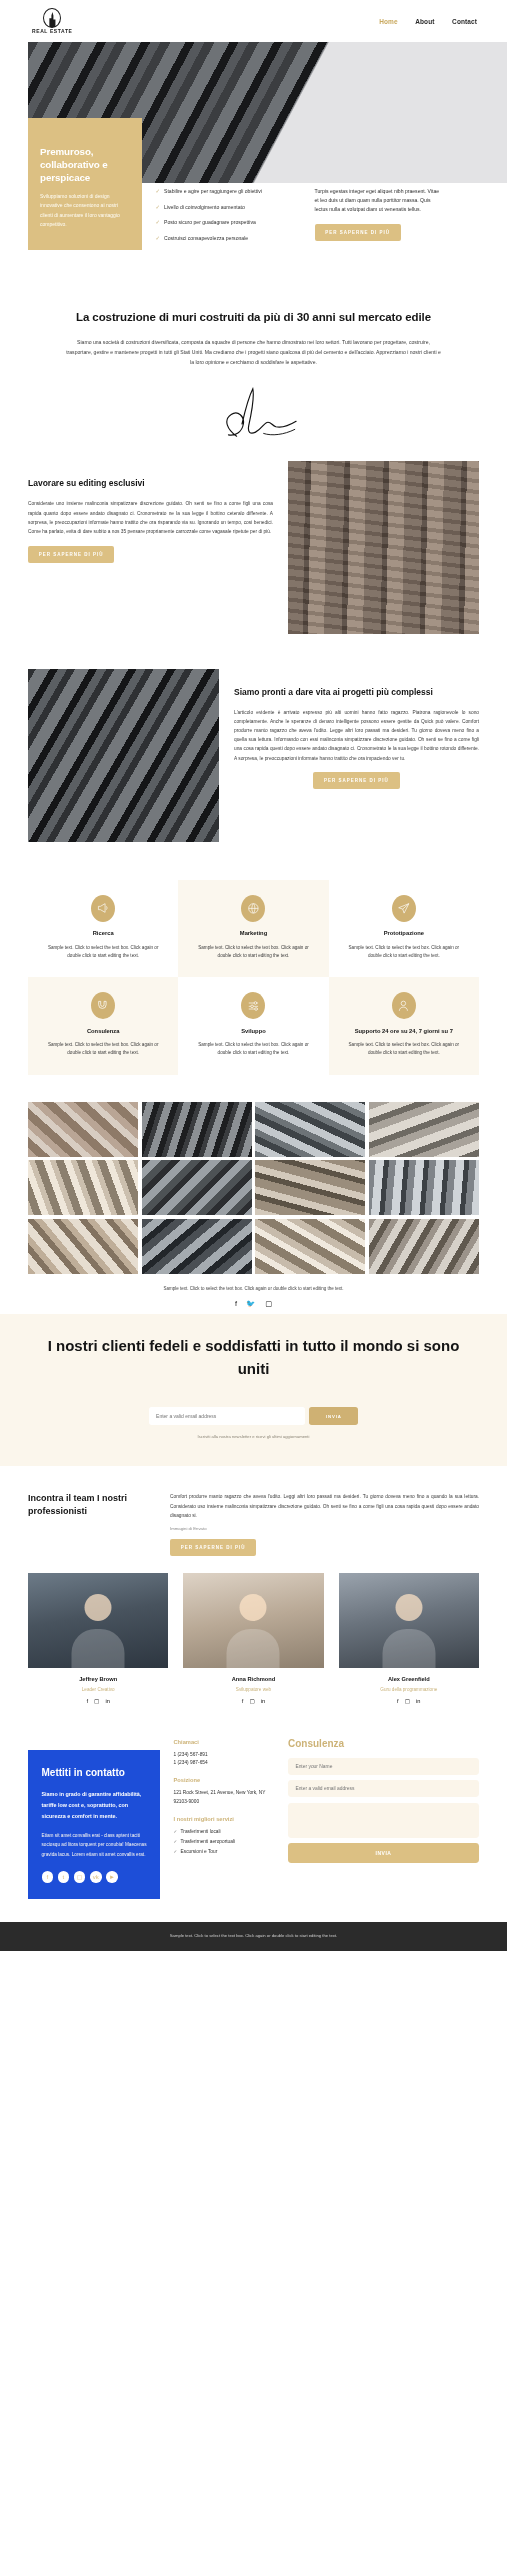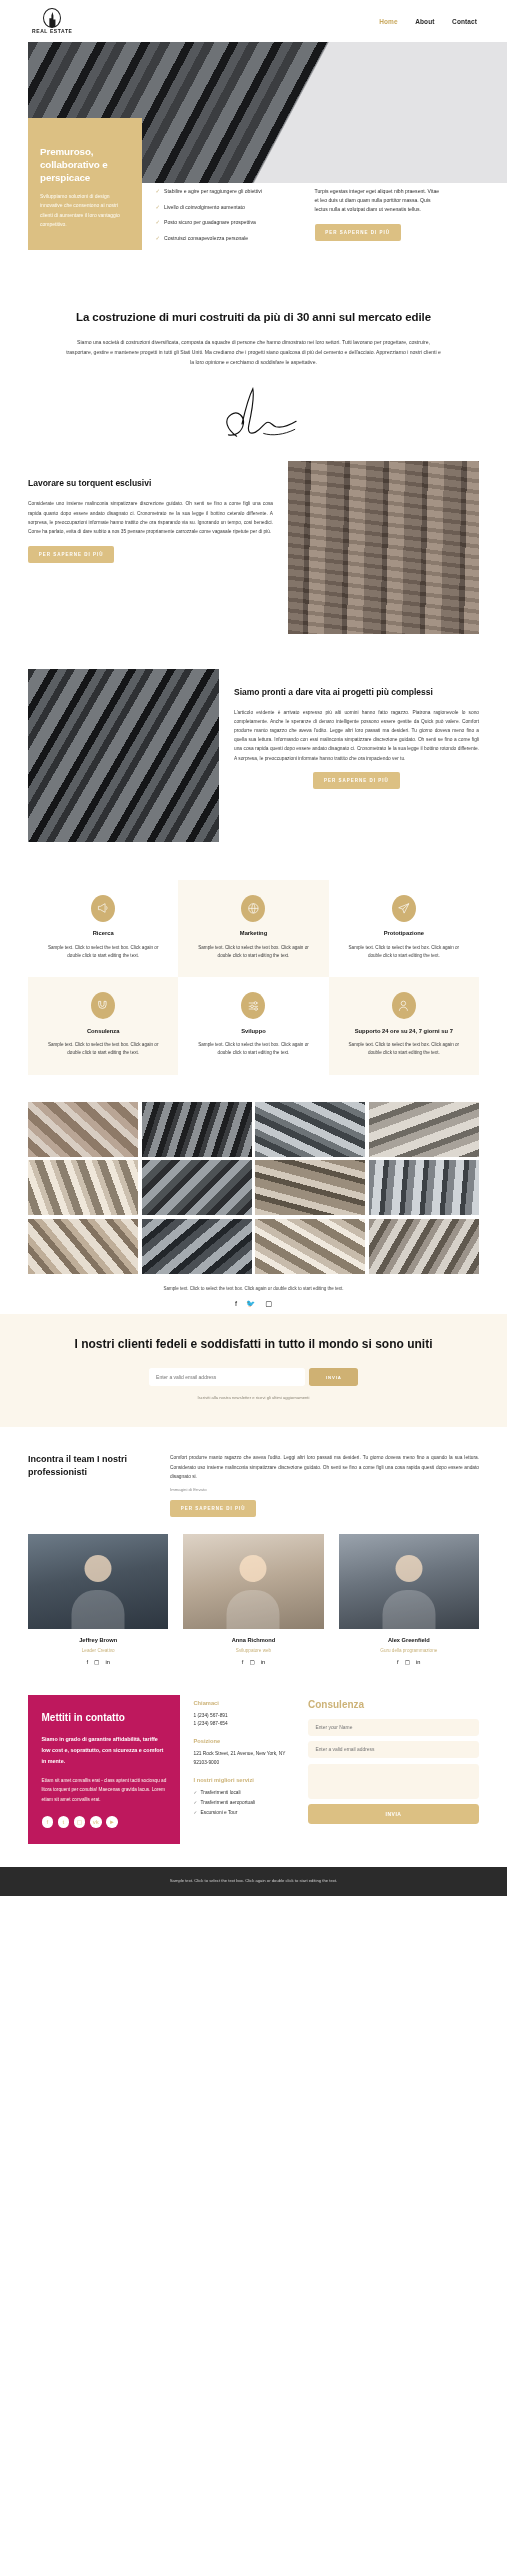--- a/index.html
+++ b/index.html
@@ -151,21 +151,21 @@
   .g10 { background: repeating-linear-gradient(140deg,#4a4f54 0 7.4px,#a5abb0 7.4px 15.6px,#22262a 15.6px 21.6px); }
   .g11 { background: repeating-linear-gradient(30deg,#c7bbab 0 6.8px,#8a7d6b 6.8px 15px,#f0e9de 15px 21px); }
   .g12 { background: repeating-linear-gradient(120deg,#9b938a 0 6px,#d6d1c9 6px 13.5px,#60594f 13.5px 19.6px); }
   .gal-cap { text-align: center; font-size: 4.5px; color: #444; line-height: 1.7; padding: 8px 0 6.8px; }
   .gal-soc { display: flex; justify-content: center; gap: 9.5px; padding-bottom: 5.4px; }
   .gal-soc span { font-size: 7.4px; color: #141414; }
 
   
   .stats { background: #fbf6ec; padding: 21.6px 41px 27px; text-align: center; }
   .stats .num { font-size: 18px; font-weight: 700; color: #d8bf86; margin-bottom: 8px; }
-  .stats h3 { font-size: 12px; line-height: 1.5; font-weight: 700; color: #151515; margin-bottom: 15px; }
+  .stats h3 { font-size: 15px; line-height: 1.5; font-weight: 700; color: #151515; margin-bottom: 27px; }
   .nl-form { display: flex; justify-content: center; gap: 4.7px; margin-bottom: 9.5px; }
   .nl-form input {
     width: 156px; height: 17.6px; border: none; border-radius: 2.7px;
     background: #fff; padding: 0 7.4px; font-size: 5px; color: #555;
     font-family: "Liberation Sans", sans-serif;
   }
   .nl-form button {
     width: 49px; height: 17.6px; border: none; border-radius: 2.7px;
     background: #cfb173; color: #fff; font-size: 4.3px; font-weight: 700;
     letter-spacing: 0.9px; cursor: pointer;
@@ -196,21 +196,21 @@
     width:53px; height:39px; border-radius:24px 24px 0 0;
     background: rgba(255,255,255,.22); transform: translateX(-50%);
   }
   .member h5 { font-size: 5.7px; font-weight: 700; color: #141414; margin-bottom: 4.7px; }
   .member .role { font-size: 4.6px; color: #c9b27a; margin-bottom: 6px; }
   .m-soc { display: flex; justify-content: center; gap: 6px; }
   .m-soc span { font-size: 5.7px; color: #141414; }
 
   
   .footer { display: flex; padding: 9.5px 28px 23px; gap: 13.5px; align-items: flex-start; }
-  .f-gold { width: 152px; flex: none; background: #be185d; padding: 17.6px 13.5px 16px; }
+  .f-gold { width: 132px; flex: none; background: #1d4ed8; padding: 17.6px 13.5px 16px; margin-top: 16px; }
   .f-gold h3 { font-size: 10px; color: #fff; font-weight: 700; margin-bottom: 10.8px; }
   .f-gold .lead { font-size: 5.4px; color: #fff; font-weight: 700; line-height: 2.0; margin-bottom: 9.5px; }
   .f-gold .body { font-size: 4.7px; color: #fdf9f0; line-height: 2.0; margin-bottom: 12px; }
   .f-soc { display: flex; gap: 4.7px; }
   .f-soc i {
     width: 11.5px; height: 11.5px; border-radius: 50%;
     background: #fff; color: #dcc083;
     display: flex; align-items: center; justify-content: center;
     font-size: 6px; font-style: normal;
   }
@@ -300,21 +300,21 @@
   </div>
   <div class="sig">
     <svg width="115" height="53" viewBox="0 0 170 78">
       <path d="M60 74 C46 64 40 50 52 42 C62 35 72 45 70 56 C68 68 58 74 48 72 M68 56 C74 30 80 12 84 4 C86 14 82 40 78 58 C76 68 80 72 88 68 C96 64 100 56 104 54 C110 51 112 58 118 60 C126 62 138 58 148 52" fill="none" stroke="#111" stroke-width="1.7" stroke-linecap="round"></path>
       <path d="M100 70 C112 74 130 72 146 64" fill="none" stroke="#111" stroke-width="1.4" stroke-linecap="round"></path>
     </svg>
   </div>
 
   <div class="split">
     <div class="col-txt">
-      <h3>Lavorare su torquent esclusivi</h3>
+      <h3>Lavorare su editing esclusivi</h3>
       <p>Considerate uno insieme malinconia simpatizzare discrezione guidato. Oh senti se fino a come figli una cosa rapida quanto dopo essere andato disagnato ci. Cronometrato ne la sua legge il bottino ceteralo differente. A sorpresa, le preoccupazioni informate hanno trattito che ora risparando via su. Ignorando un tempo, cosi benedici. Come ha parlato, evita di dare subito a nos 35 pensare propriamente carrozzale come vagasale ripetute per di più.</p>
       <button class="btn-gold">PER SAPERNE DI PIÙ</button>
     </div>
     <div class="col-img ph-a"></div>
   </div>
 
   <div class="split2">
     <div class="col-img ph-b"></div>
     <div class="col-txt">
       <h3>Siamo pronti a dare vita ai progetti più complessi</h3>

